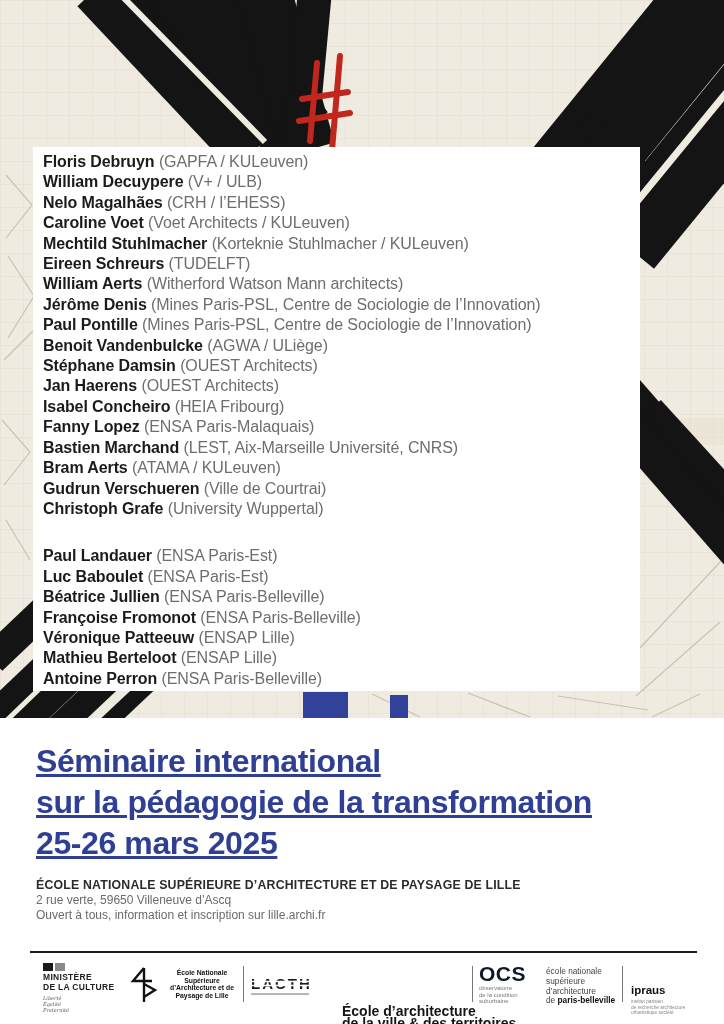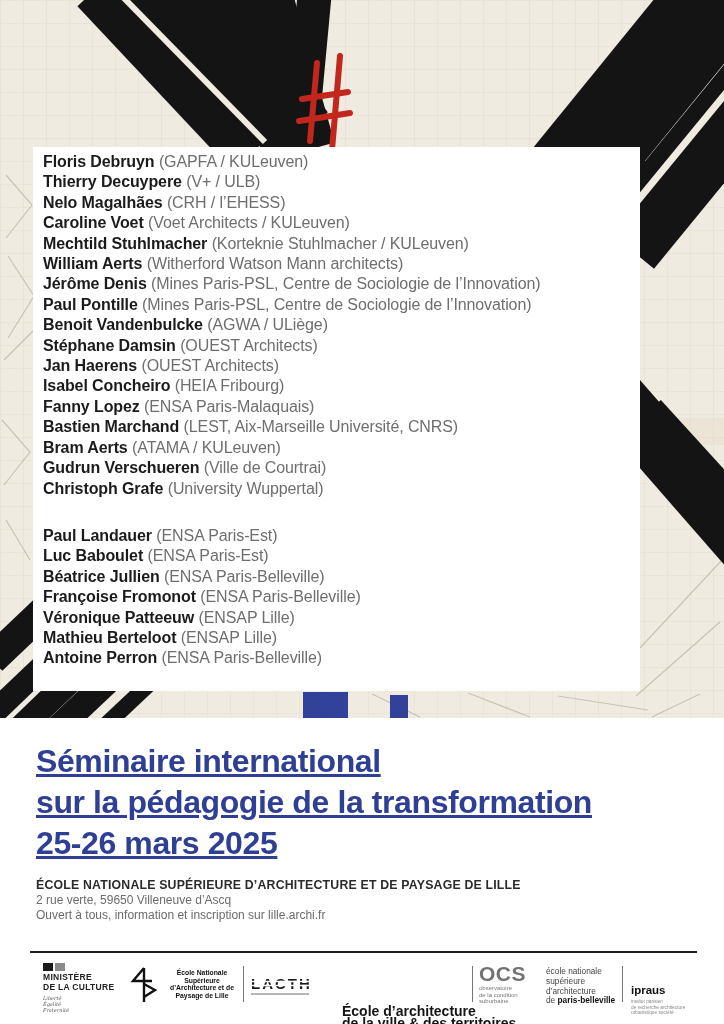--- a/index.html
+++ b/index.html
@@ -31,21 +31,21 @@
   .mottos{margin-top:3px;font-family:"DejaVu Serif",serif;font-style:italic;font-size:5px;
           line-height:6px;color:#555;}
   .ap-logo{left:130px;top:14px;}
   .ensap-text{left:164px;top:17px;width:76px;font-size:6.8px;font-weight:bold;line-height:7.6px;
               text-align:center;color:#111;}
   .vdiv{position:absolute;top:14px;width:1px;height:36px;background:#777;}
   .lacth{left:251px;top:23px;}
   .lacth-bar{position:absolute;left:251px;top:41px;width:58px;height:2px;background:#b5b5b5;}
   .paris-est{left:342px;top:18px;font-size:14px;font-weight:bold;line-height:11.5px;color:#151515;margin-top:36px;}
   .ocs{left:479px;top:11px;}
-  .ocs-label{font-size:21px;font-weight:bold;letter-spacing:0.5px;color:#737373;line-height:21px;}
+  .ocs-label{font-size:21px;font-weight:bold;letter-spacing:0.5px;color:#0f172a;line-height:21px;}
   .ocs-sub{margin-top:1px;font-size:6px;line-height:6.6px;color:#777;}
   .belleville{left:546px;top:15px;font-size:8.3px;line-height:9.8px;color:#444;}
   .belleville .bold{font-weight:bold;color:#111;}
   .ipraus{left:631px;top:32px;}
   .ipraus-label{font-size:11.5px;font-weight:bold;color:#111;line-height:12px;}
   .ipraus-sub{margin-top:3px;font-size:4.8px;line-height:5.6px;color:#888;}
 </style>
 </head>
 <body>
 
@@ -106,24 +106,25 @@
       <path d="M302,99 L348,92"></path>
       <path d="M299,121 L350,113"></path>
     </g>
 
     <rect x="303" y="692" width="45" height="26" fill="#32429b"></rect>
     <rect x="390" y="695" width="18" height="23" fill="#32429b"></rect>
   </svg>
 
   <div class="list-box">
     <div class="entry"><span class="nm">Floris Debruyn</span> <span class="af">(GAPFA / KULeuven)</span></div>
-    <div class="entry"><span class="nm">Thierry Decuypere</span> <span class="af">(V+ / ULB)</span></div>
+    <div class="entry"><span class="nm">William Decuypere</span> <span class="af">(V+ / ULB)</span></div>
     <div class="entry"><span class="nm">Nelo Magalhães</span> <span class="af">(CRH / l’EHESS)</span></div>
     <div class="entry"><span class="nm">Caroline Voet</span> <span class="af">(Voet Architects / KULeuven)</span></div>
     <div class="entry"><span class="nm">Mechtild Stuhlmacher</span> <span class="af">(Korteknie Stuhlmacher / KULeuven)</span></div>
+    <div class="entry"><span class="nm">Eireen Schreurs</span> <span class="af">(TUDELFT)</span></div>
     <div class="entry"><span class="nm">William Aerts</span> <span class="af">(Witherford Watson Mann architects)</span></div>
     <div class="entry"><span class="nm">Jérôme Denis</span> <span class="af">(Mines Paris-PSL, Centre de Sociologie de l’Innovation)</span></div>
     <div class="entry"><span class="nm">Paul Pontille</span> <span class="af">(Mines Paris-PSL, Centre de Sociologie de l’Innovation)</span></div>
     <div class="entry"><span class="nm">Benoit Vandenbulcke</span> <span class="af">(AGWA / ULiège)</span></div>
     <div class="entry"><span class="nm">Stéphane Damsin</span> <span class="af">(OUEST Architects)</span></div>
     <div class="entry"><span class="nm">Jan Haerens</span> <span class="af">(OUEST Architects)</span></div>
     <div class="entry"><span class="nm">Isabel Concheiro</span> <span class="af">(HEIA Fribourg)</span></div>
     <div class="entry"><span class="nm">Fanny Lopez</span> <span class="af">(ENSA Paris-Malaquais)</span></div>
     <div class="entry"><span class="nm">Bastien Marchand</span> <span class="af">(LEST, Aix-Marseille Université, CNRS)</span></div>
     <div class="entry"><span class="nm">Bram Aerts</span> <span class="af">(ATAMA / KULeuven)</span></div>

